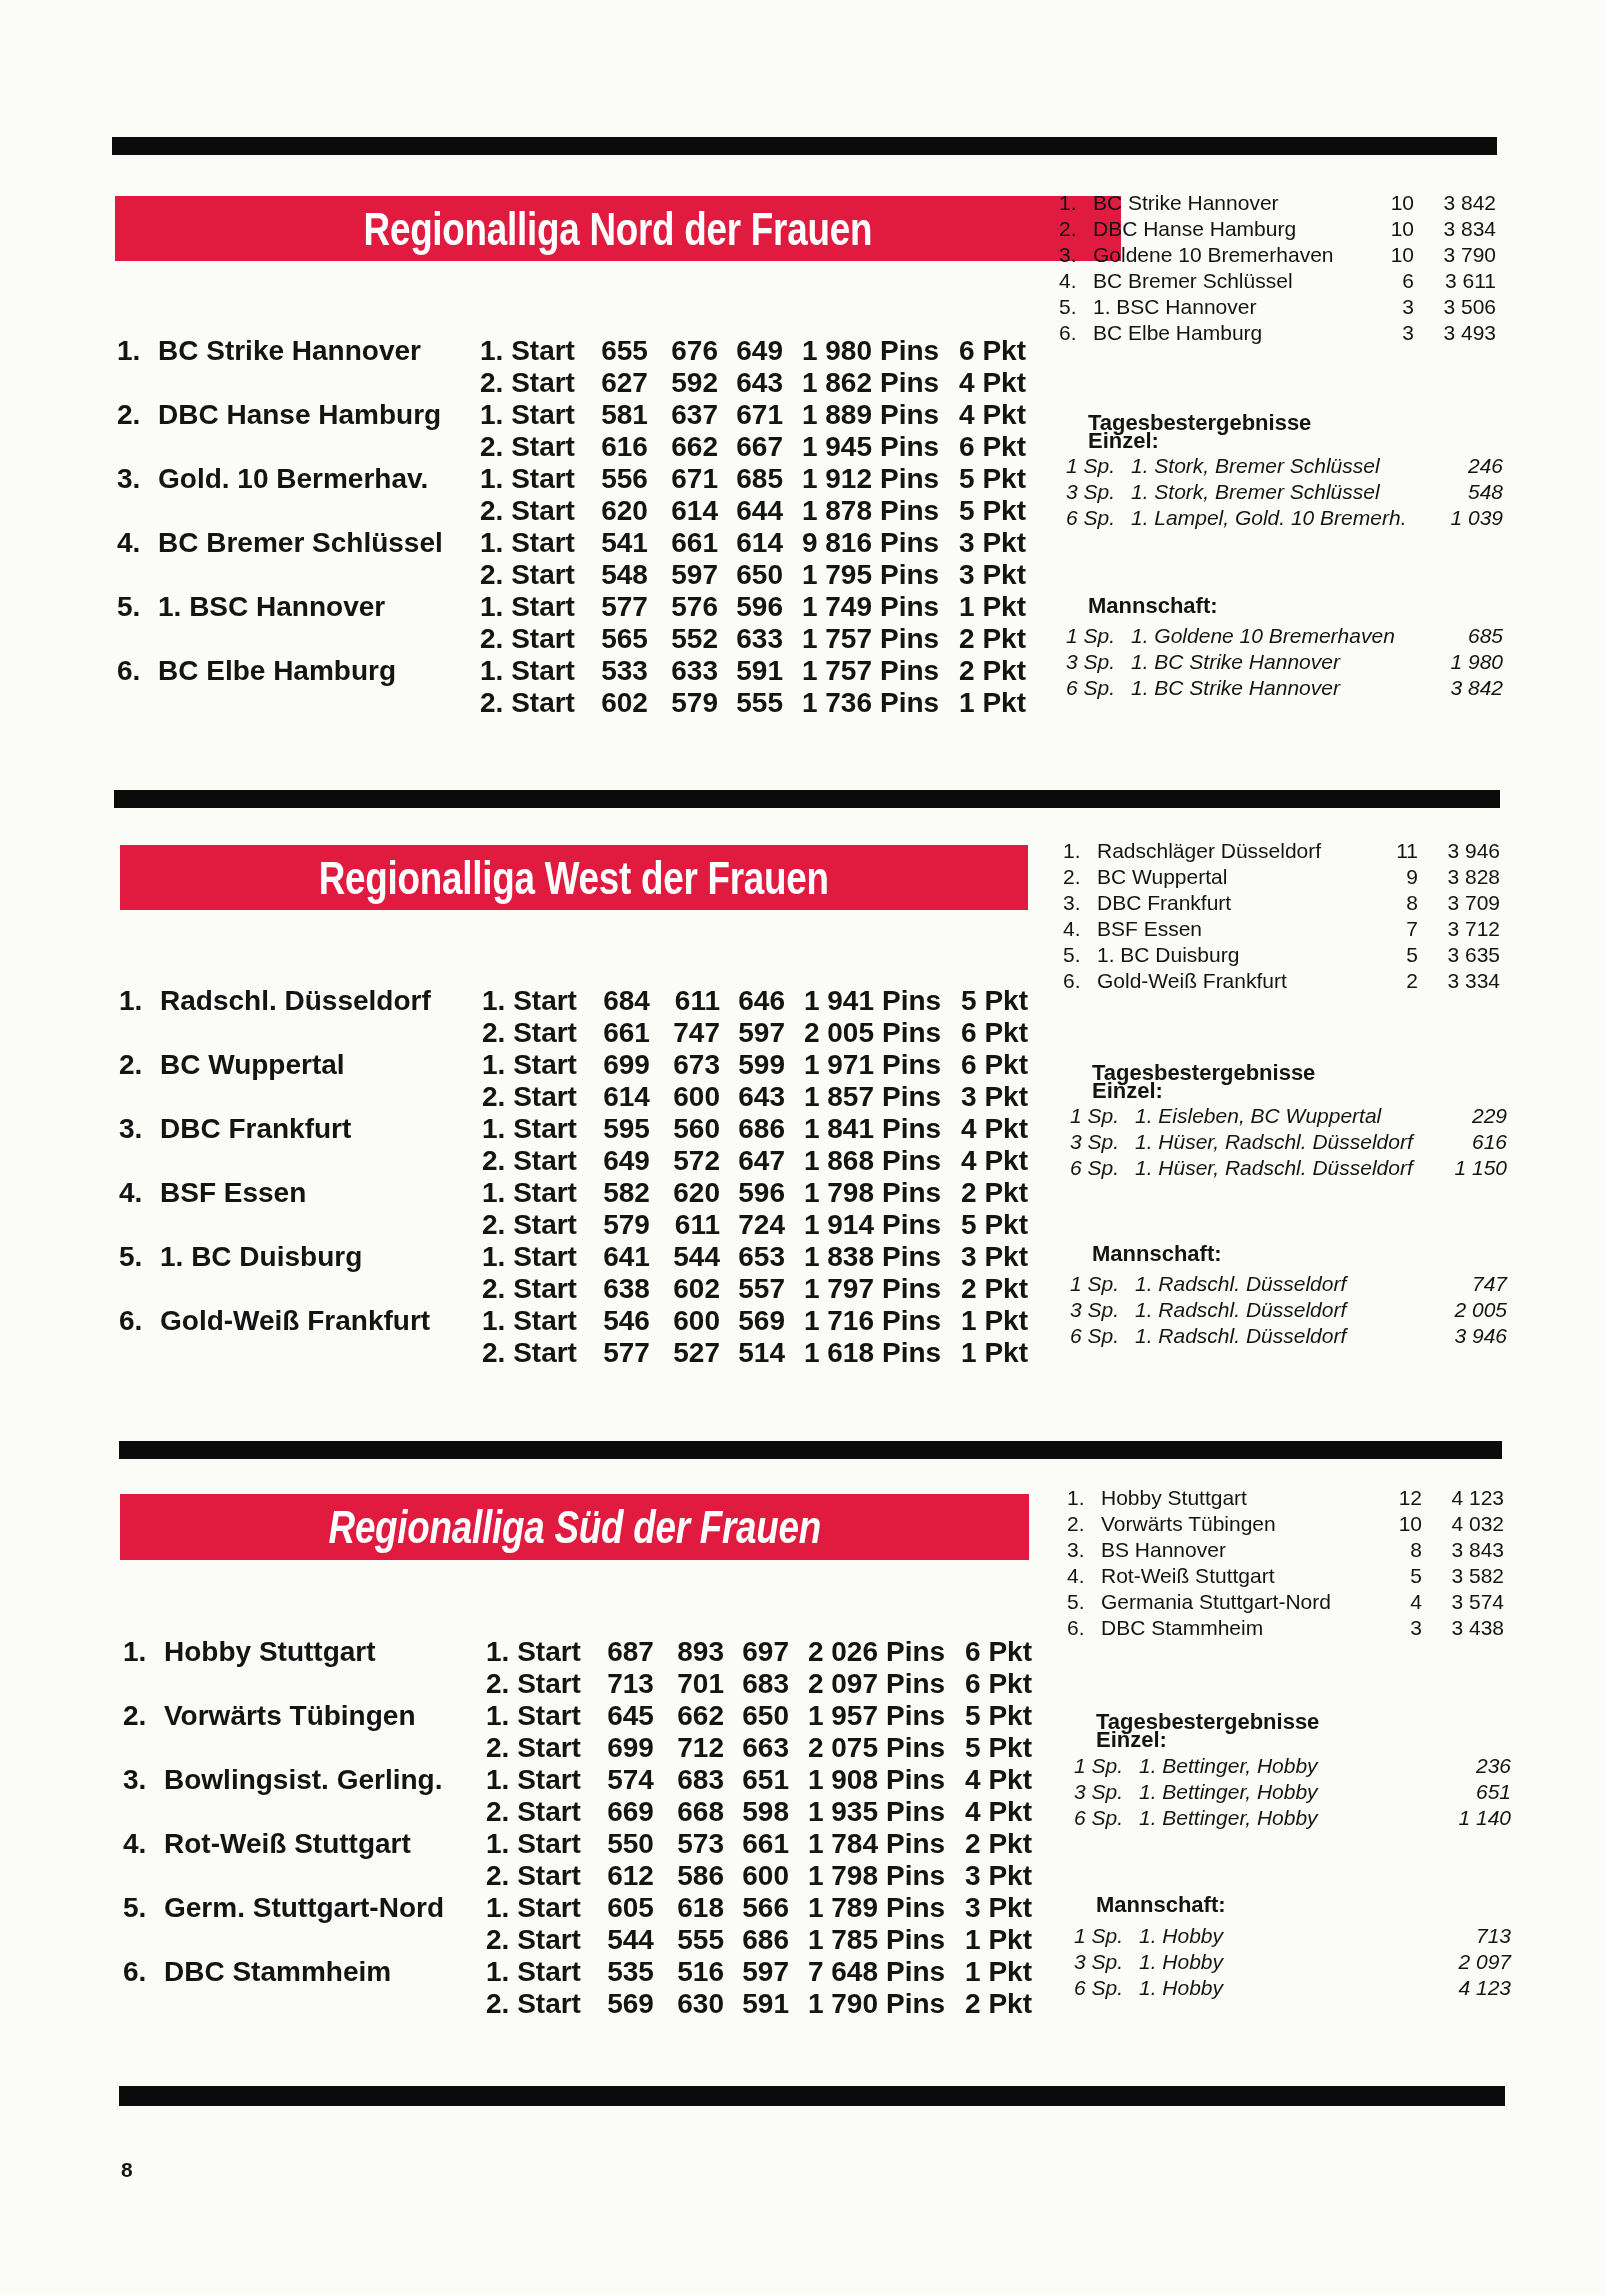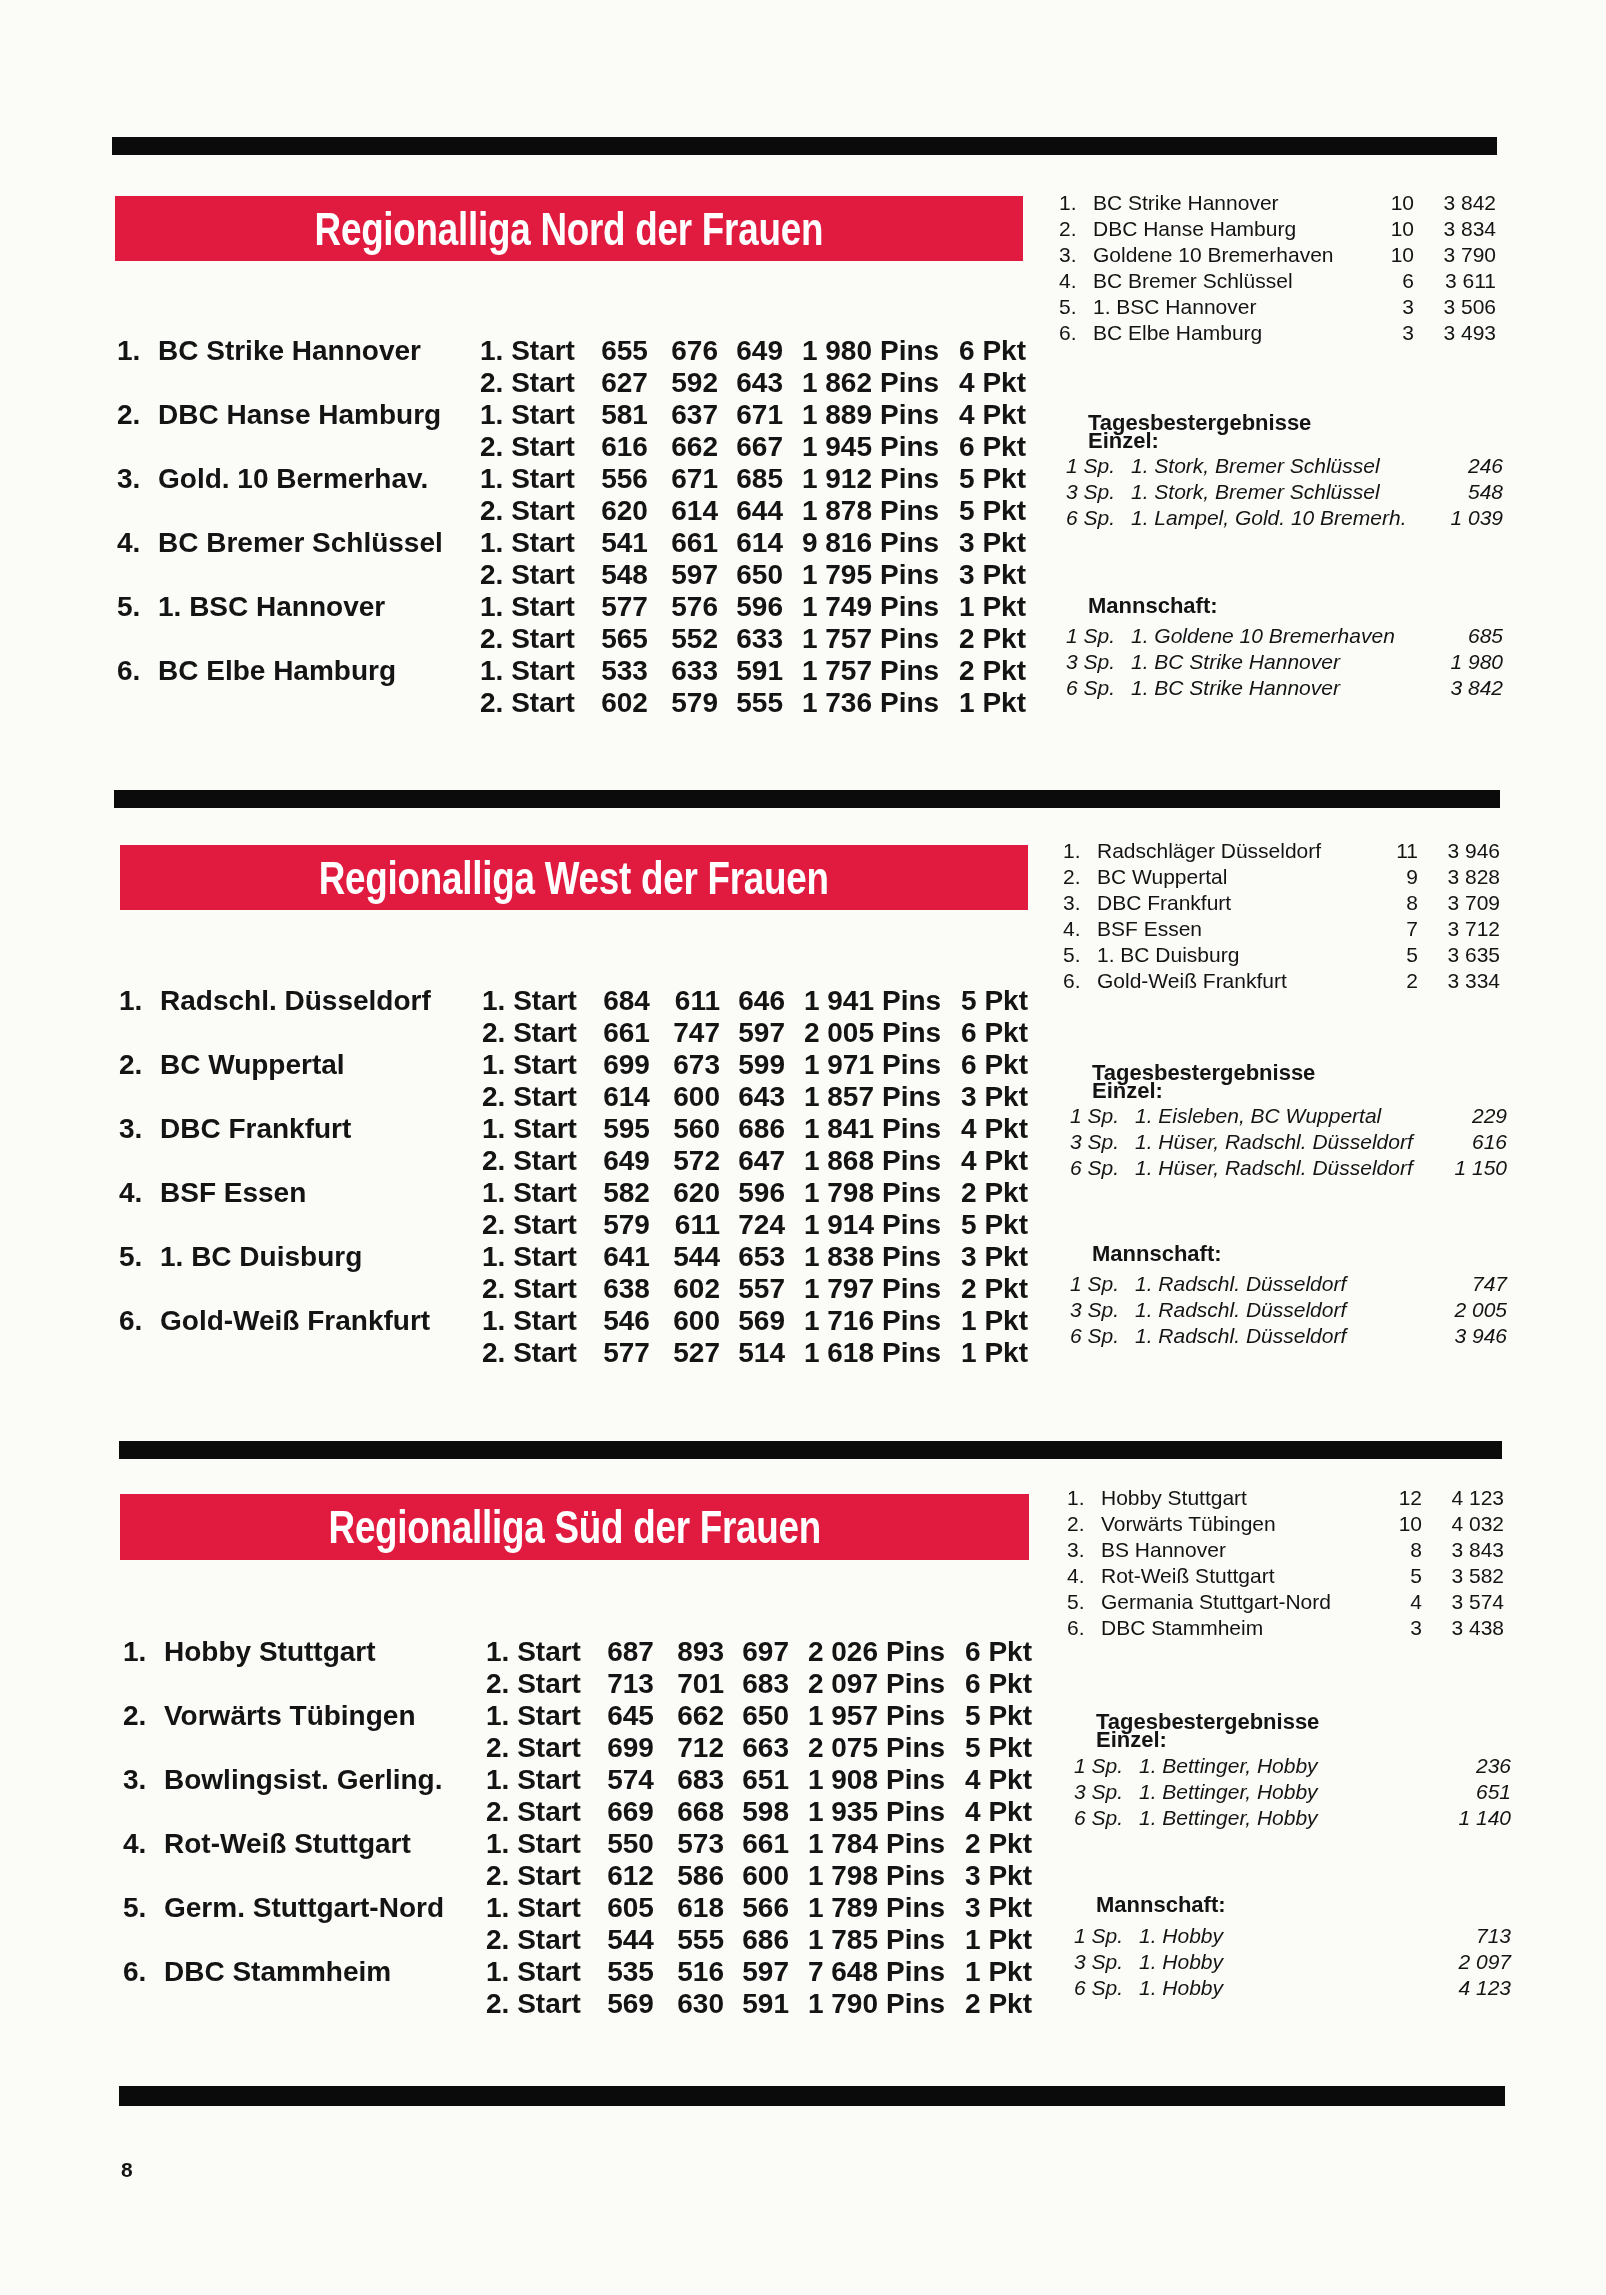--- a/index.html
+++ b/index.html
@@ -39,21 +39,21 @@
   .page-number { position:absolute; left:121px; top:2158px; font-family:"Liberation Sans", sans-serif;
                  font-weight:bold; font-size:21px; line-height:24px; }
 </style>
 </head>
 <body>
 
 <div class="page">
 
   <section>
     <div class="bar" style="left:112px;top:137px;width:1385px;height:18.4px;"></div>
-    <div class="banner" style="left:115px;top:196px;width:908px;height:65px;text-align:center;">
+    <div class="banner" style="left:115px;top:196px;width:1006px;height:65px;text-align:center;">
       <span class="banner-title">Regionalliga Nord der Frauen</span>
     </div>
 
     <div class="results" style="left:117px;top:335px;">
       <div>
         <div class="rrow">
           <span class="c-rank">1.</span>
           <span class="c-team">BC Strike Hannover</span>
           <span class="c-start">1. Start</span>
           <span class="c-g1">655</span>
@@ -481,21 +481,21 @@
           <span>6 Sp.</span>
           <span>1. Radschl. Düsseldorf</span>
           <span class="b-val">3 946</span>
         </div>
       </div>
     </div>
   </section>
 
   <section>
     <div class="bar" style="left:119px;top:1441px;width:1383px;height:18px;"></div>
-    <div class="banner" style="left:120px;top:1494px;width:909px;height:66px;">
+    <div class="banner" style="left:120px;top:1494px;width:909px;height:66px;font-style:italic;">
       <span class="banner-title">Regionalliga Süd der Frauen</span>
     </div>
 
     <div class="results" style="left:123px;top:1636px;">
       <div>
         <div class="rrow">
           <span class="c-rank">1.</span>
           <span class="c-team">Hobby Stuttgart</span>
           <span class="c-start">1. Start</span>
           <span class="c-g1">687</span>

